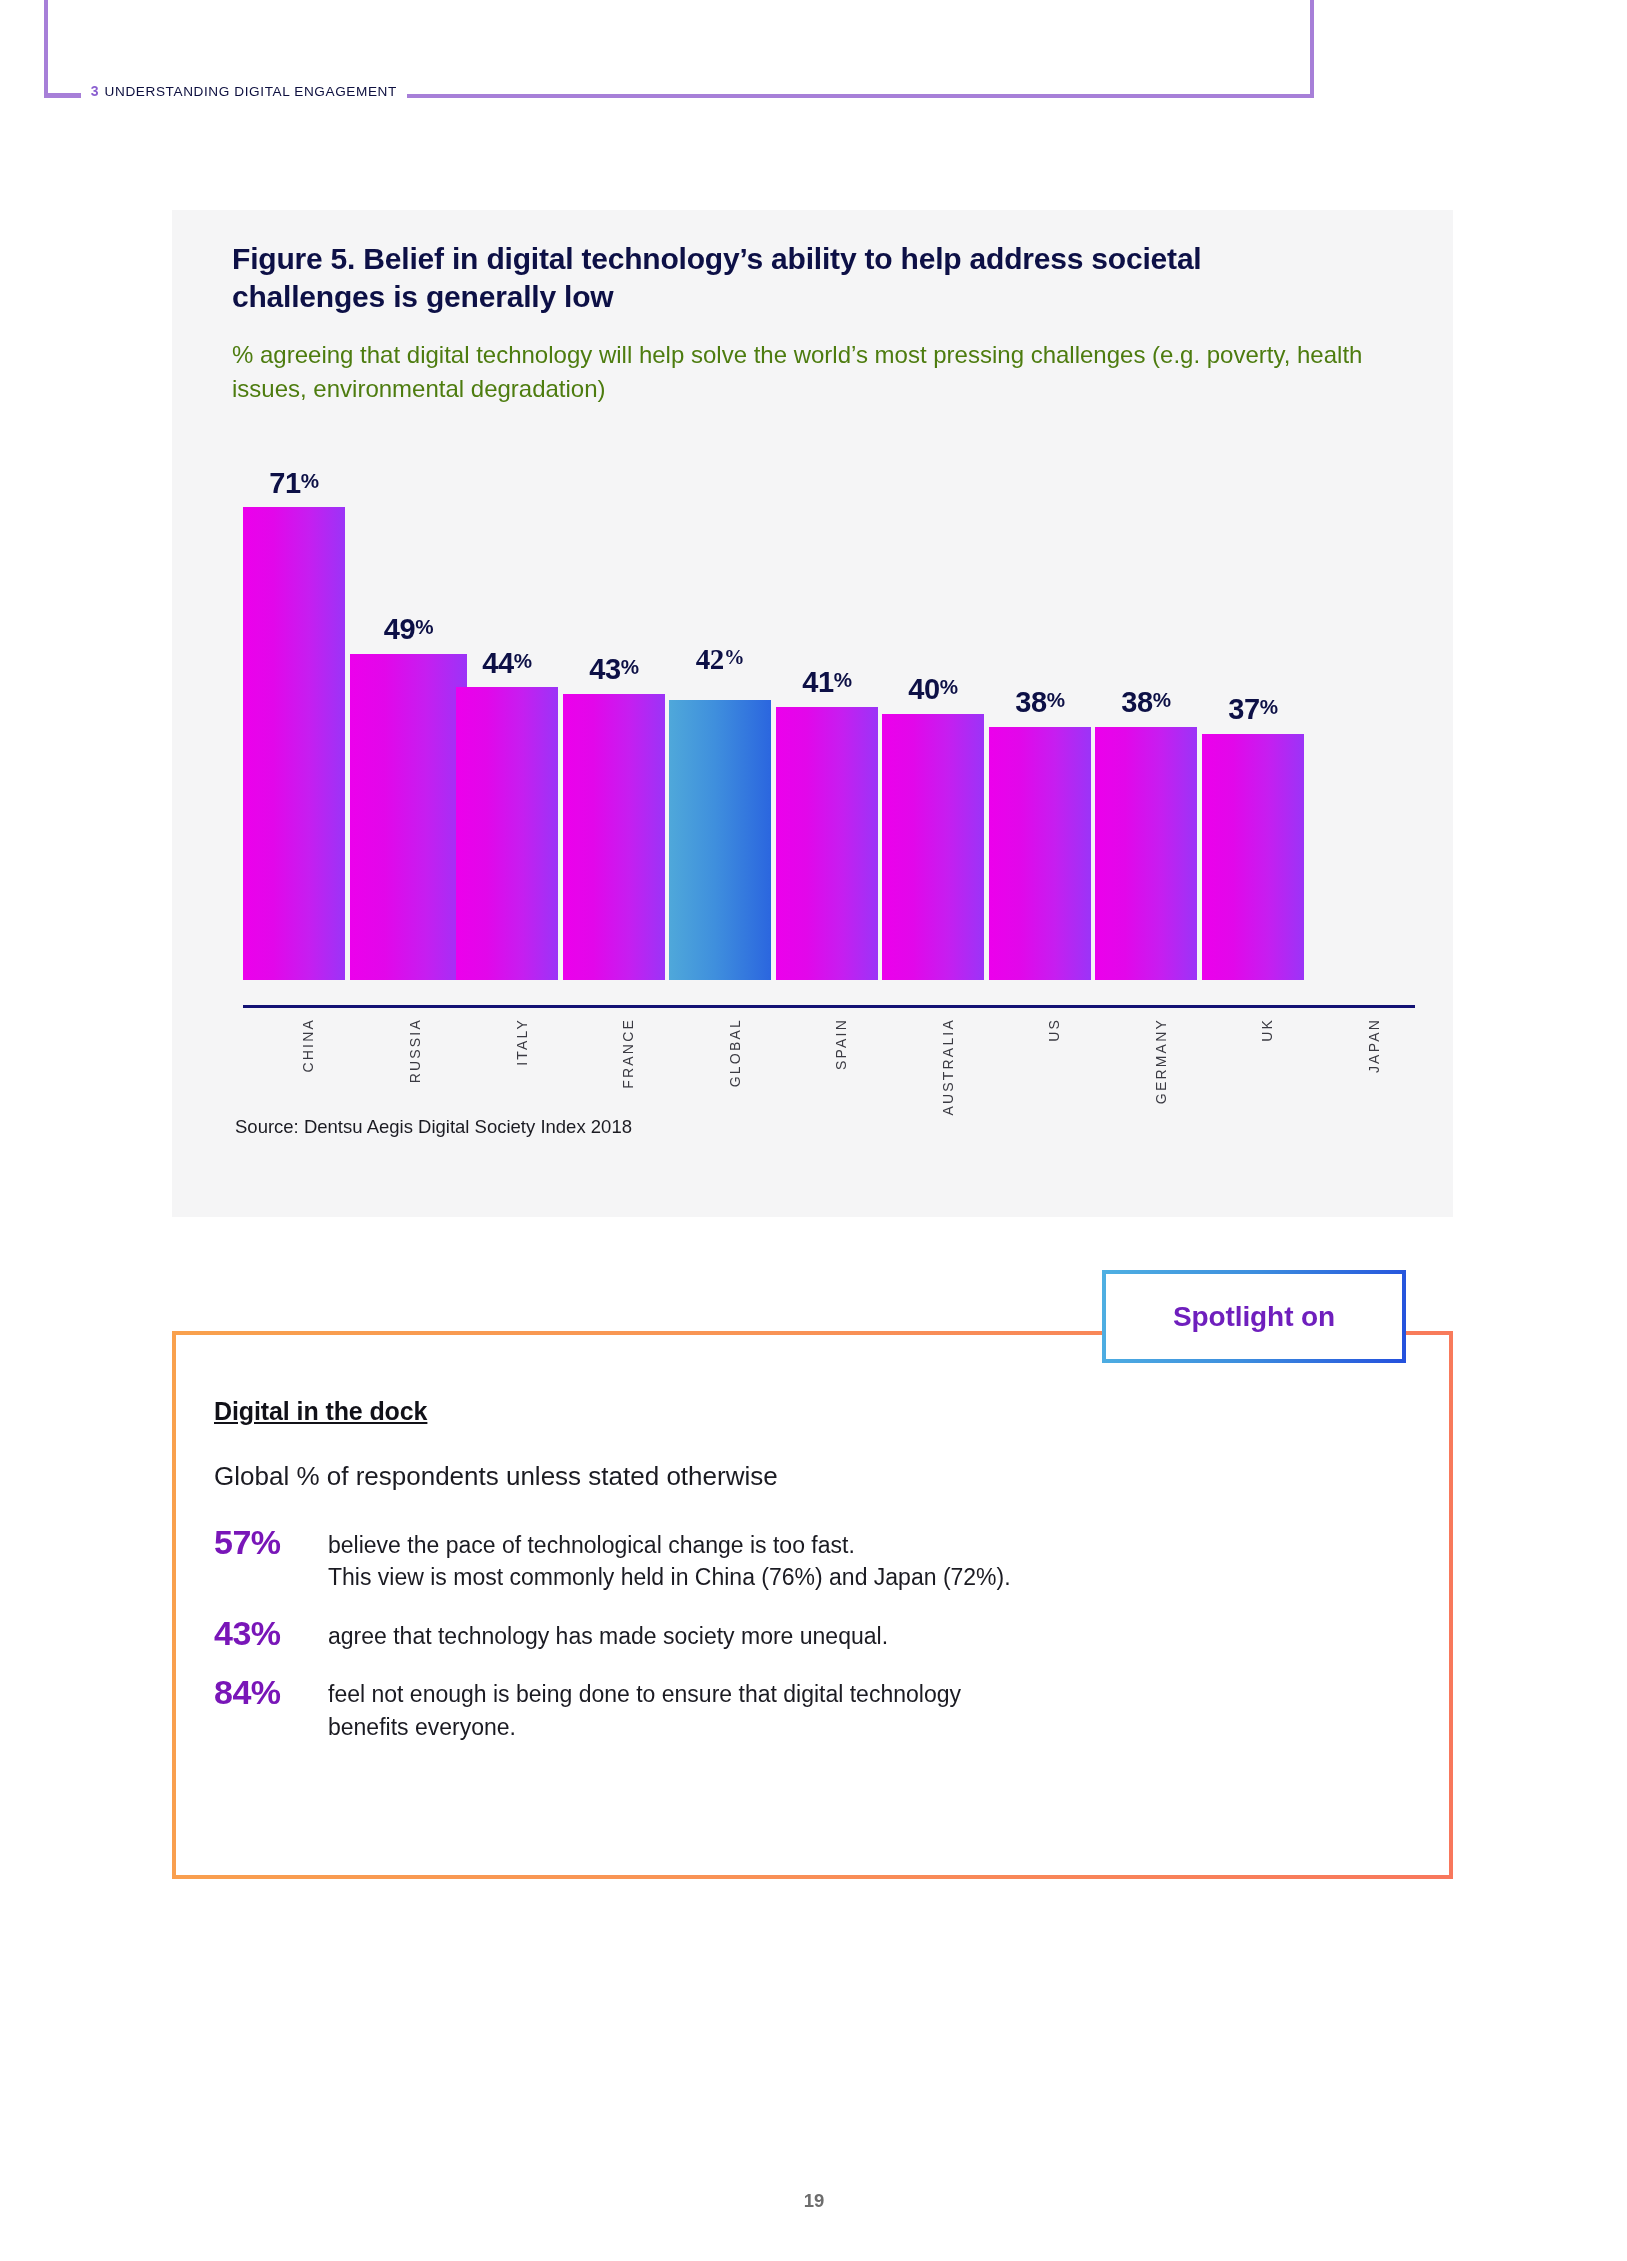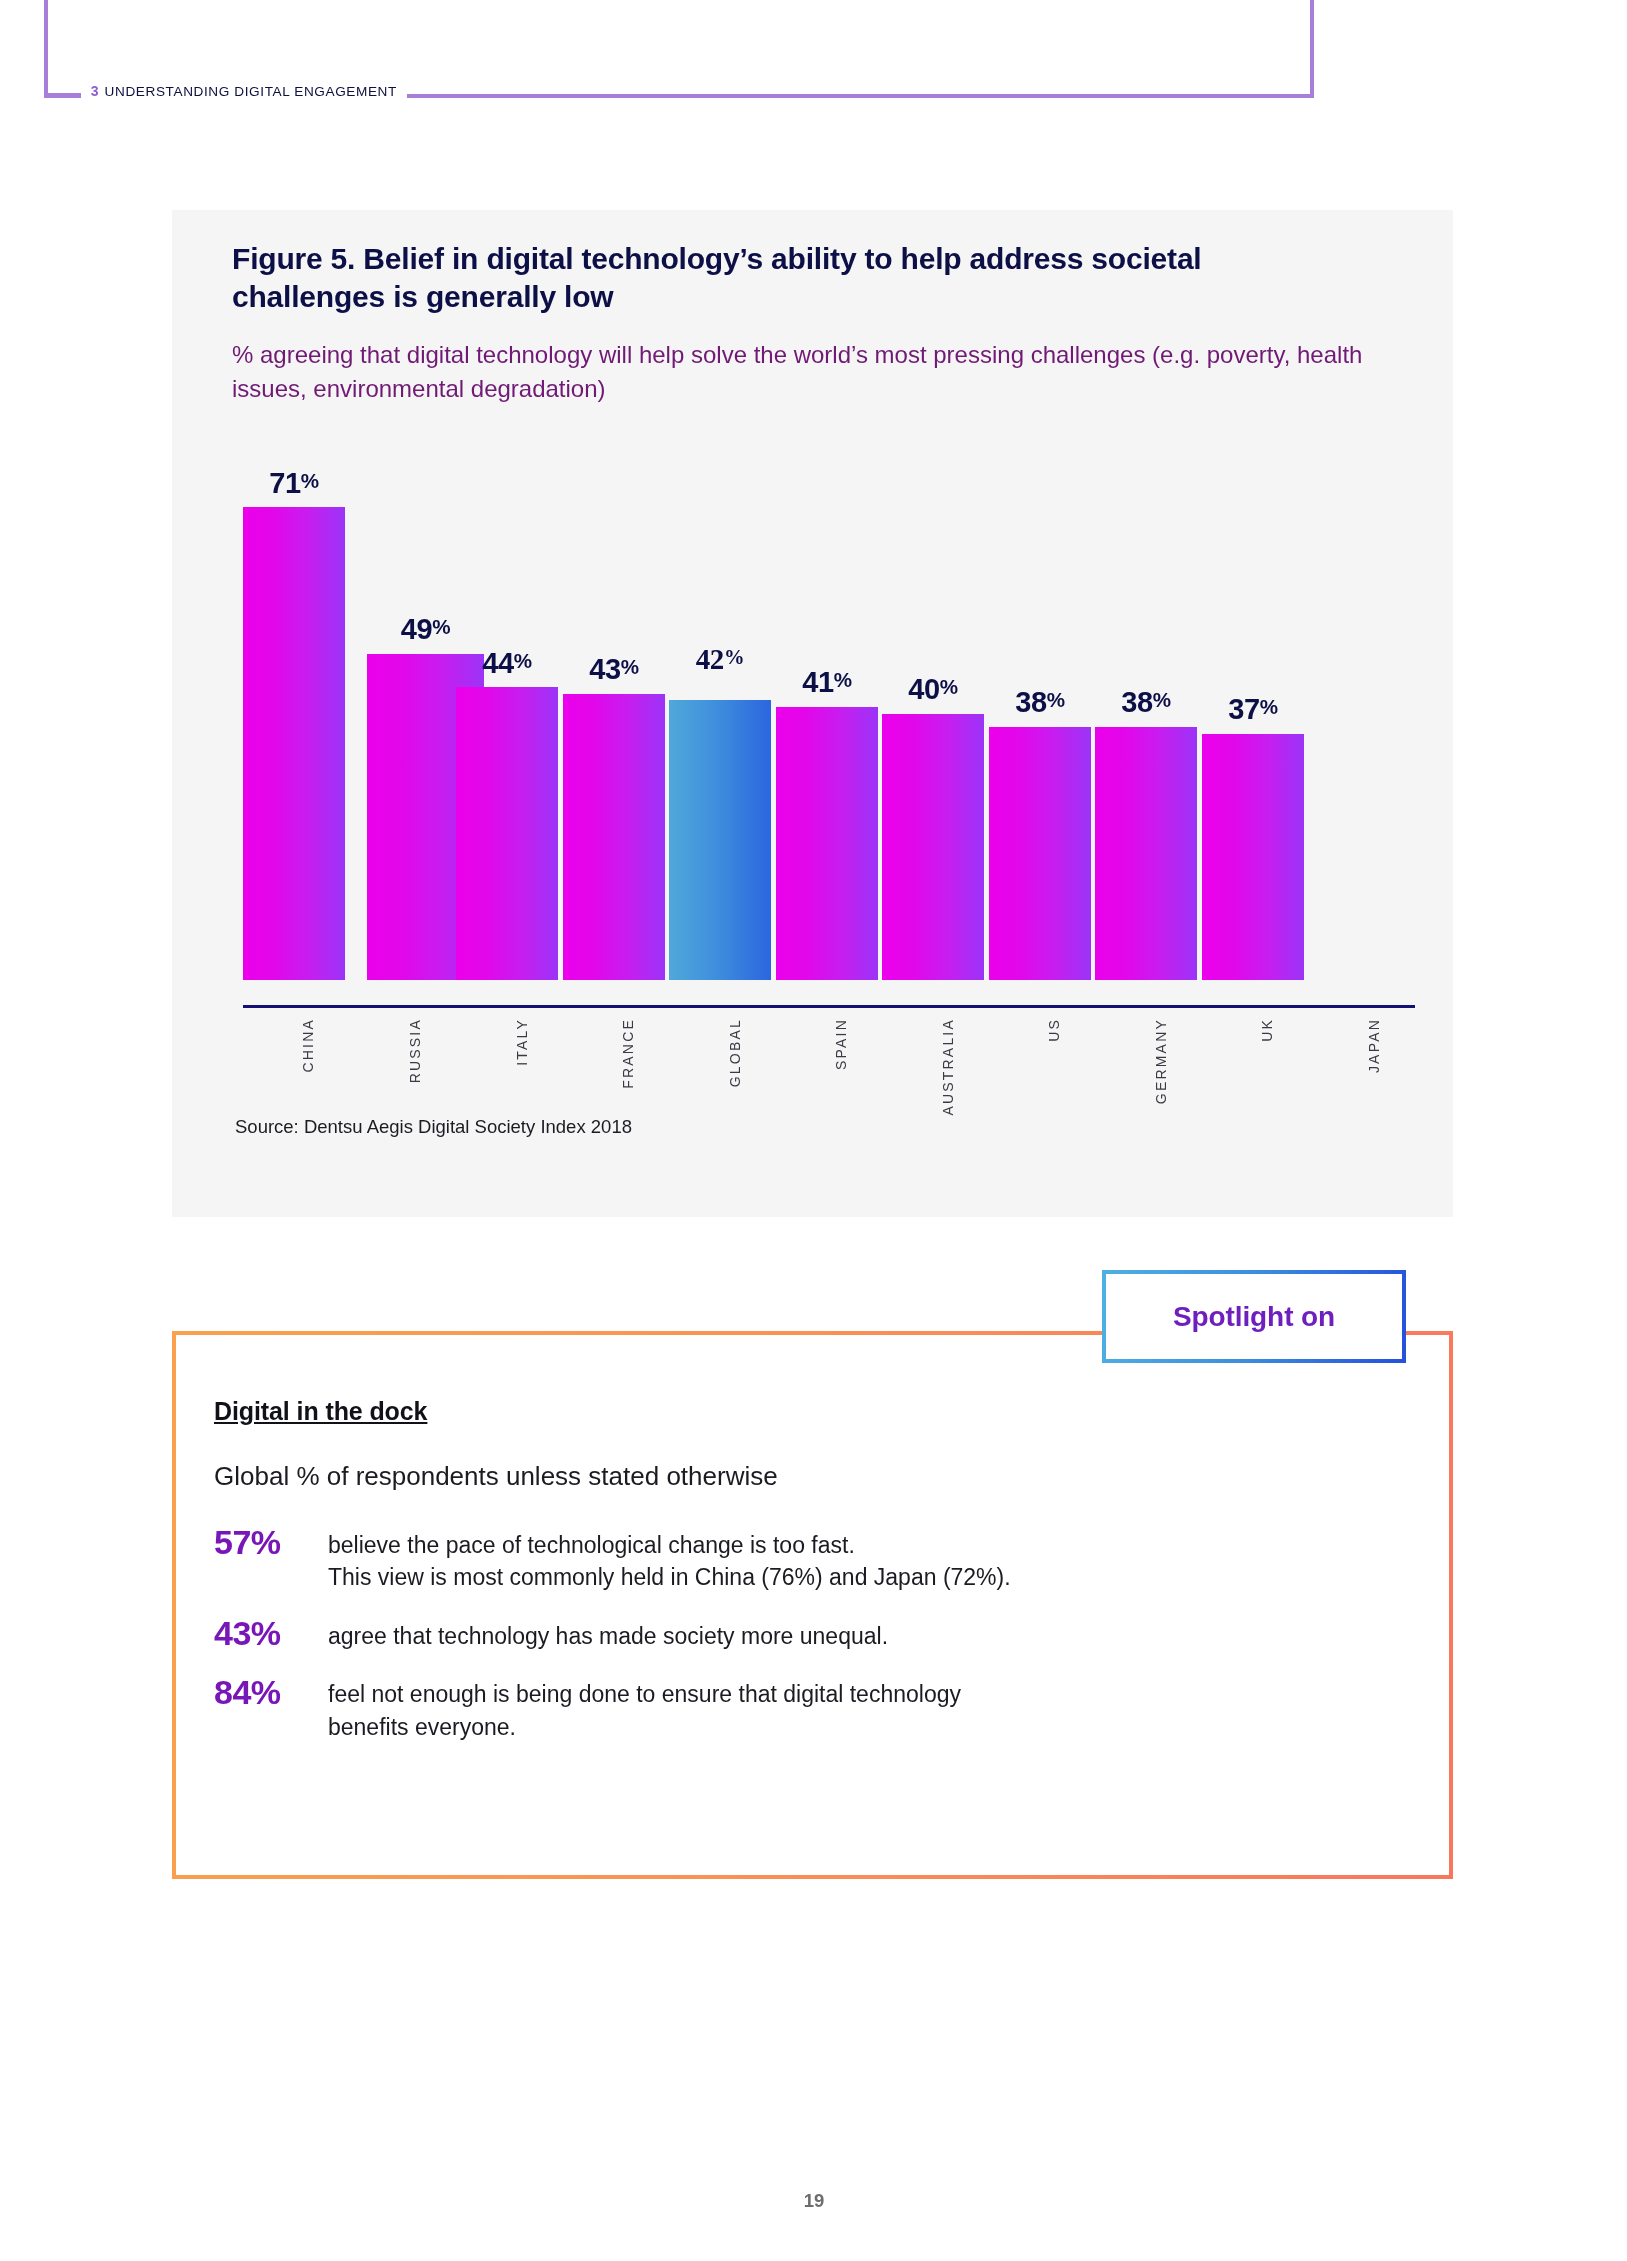--- a/index.html
+++ b/index.html
@@ -85,21 +85,21 @@
     letter-spacing: -0.2px;
   }
   .fig-subtitle {
     position: absolute;
     left: 60px;
     top: 128px;
     width: 1140px;
     font-size: 24px;
     font-weight: 400;
     line-height: 1.42;
-    color: #701a75;
+    color: #4d7c0f;
   }
 
   
   .chart-area {
     position: absolute;
     left: 60px;
     top: 271px;
     width: 1183px;
     height: 548px;
   }
@@ -278,21 +278,21 @@
 
     <div class="fig-title">Figure 5. Belief in digital technology’s ability to help address societal challenges is generally low</div>
     <div class="fig-subtitle">% agreeing that digital technology will help solve the world’s most pressing challenges (e.g. poverty, health issues, environmental degradation)</div>
 
     <div class="chart-area">
       <div class="plot" id="plot">
           <div class="bar-slot" style="left: 0px; width: 102px; text-align: right;">
             <div class="bar" style="height: 473px;"></div>
             <div class="bar-value" style="bottom: 480px;"><span>71</span><span class="pct">%</span></div>
           </div>
-          <div class="bar-slot" style="left: 124px; width: 117px; text-align: center;">
+          <div class="bar-slot" style="left: 107px; width: 117px; text-align: center;">
             <div class="bar" style="height: 326px;"></div>
             <div class="bar-value" style="bottom: 334px;"><span>49</span><span class="pct">%</span></div>
           </div>
           <div class="bar-slot" style="left: 213px; width: 102px;">
             <div class="bar" style="height: 293px;"></div>
             <div class="bar-value" style="bottom: 300px;"><span>44</span><span class="pct">%</span></div>
           </div>
           <div class="bar-slot" style="left: 320px; width: 102px;">
             <div class="bar" style="height: 286px;"></div>
             <div class="bar-value" style="bottom: 294px;"><span>43</span><span class="pct">%</span></div>

